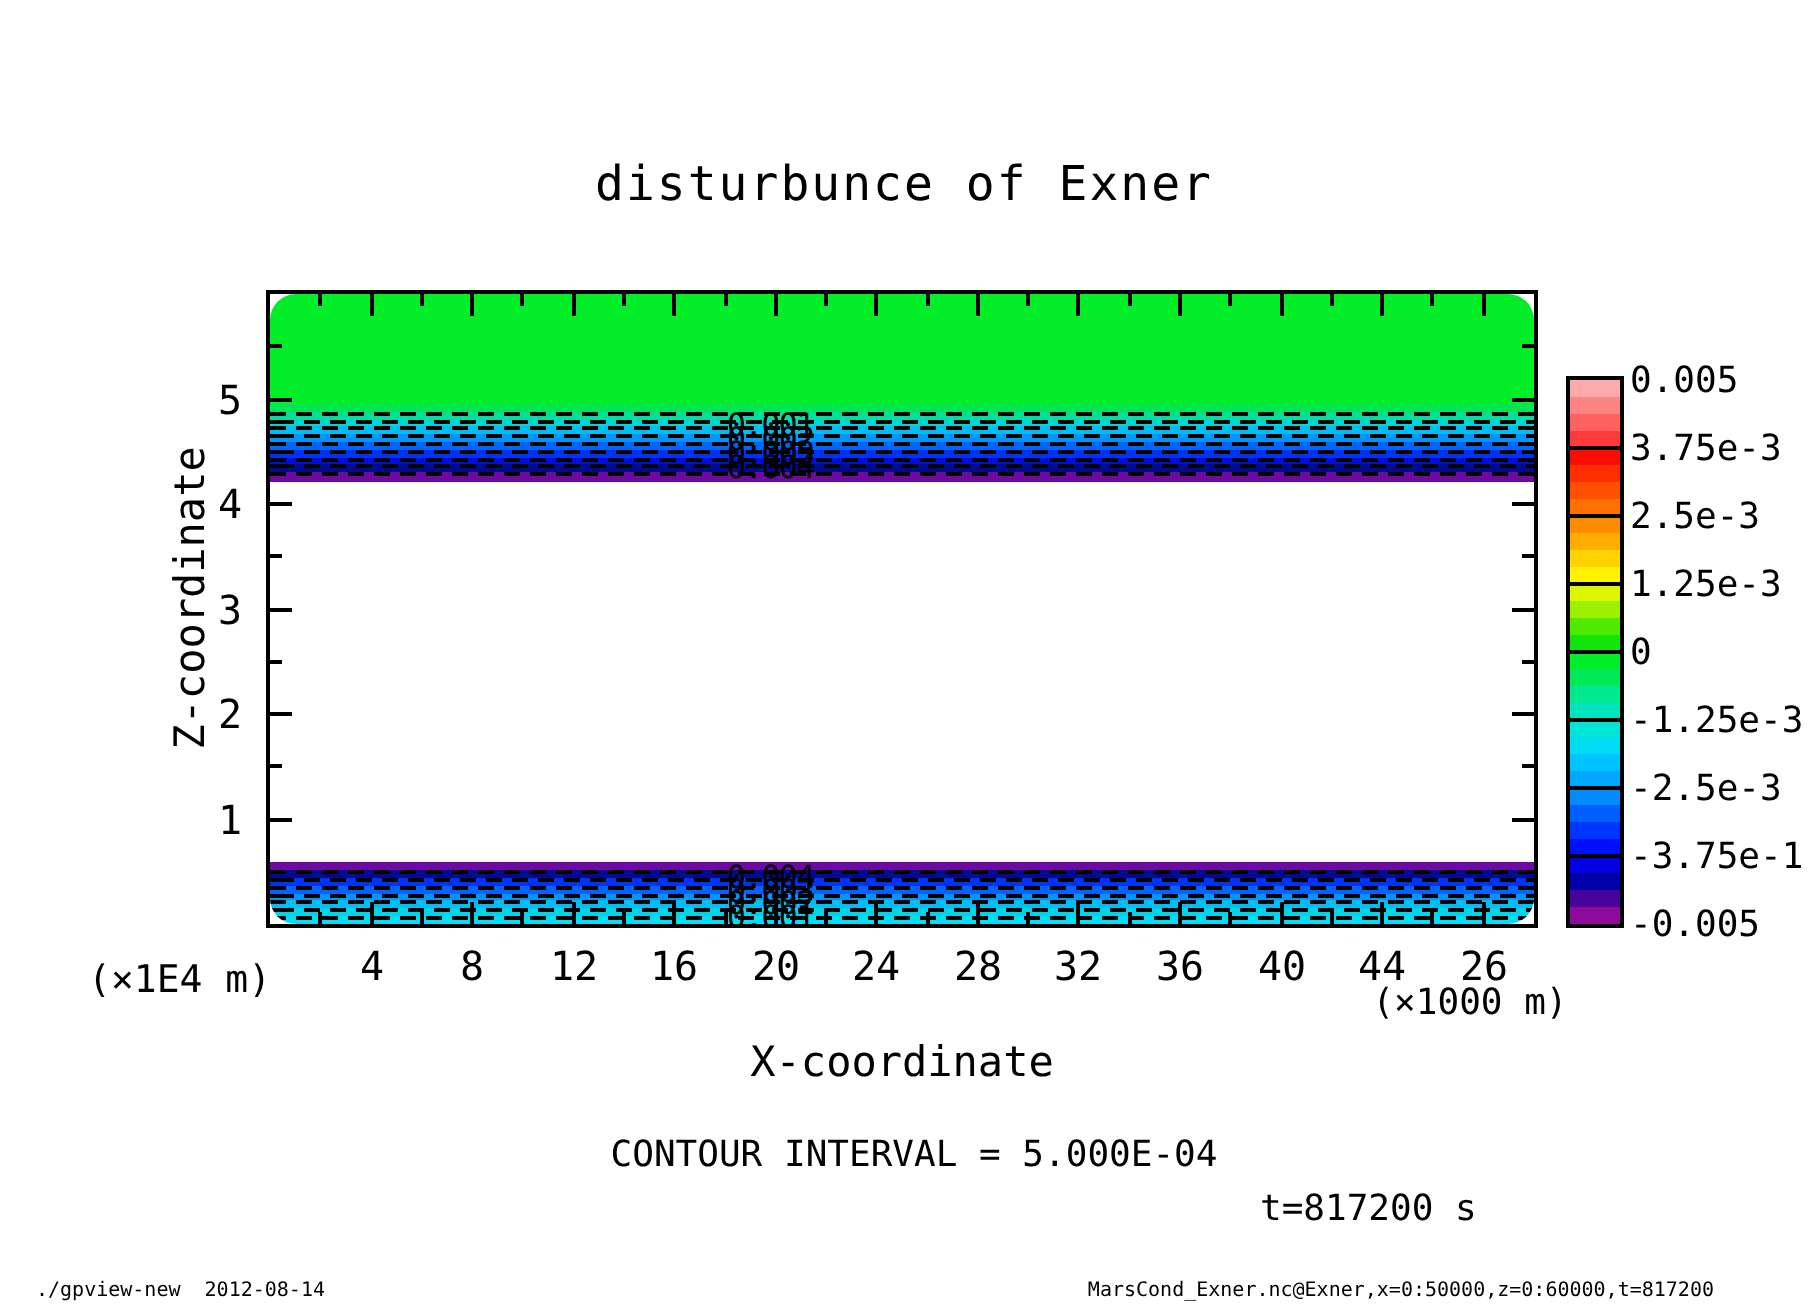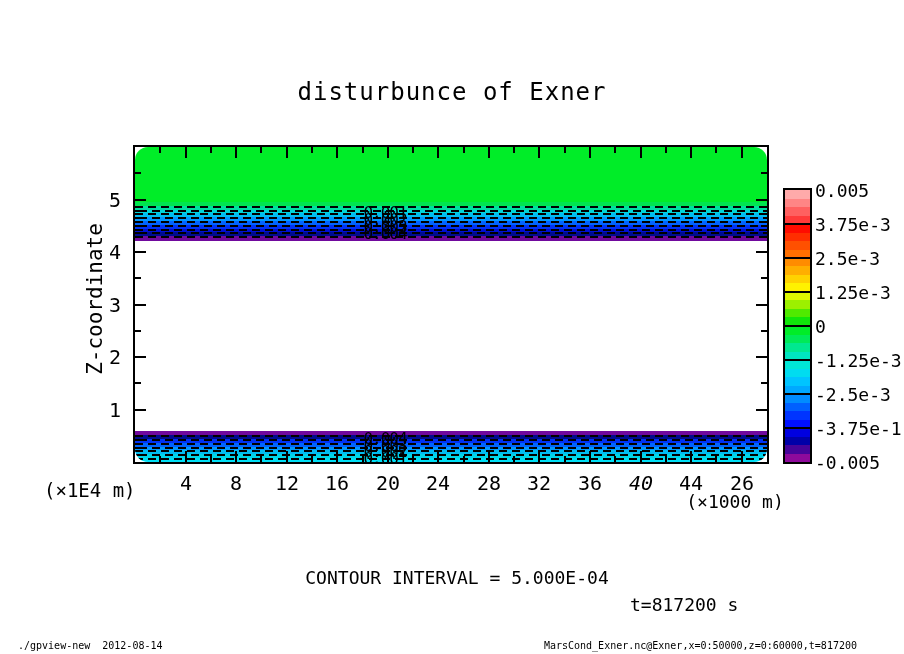--- a/index.html
+++ b/index.html
@@ -152,20 +152,21 @@
       <div class="ytick" style="top: 78px; left: 626px; width: 6px;"></div>
       <div class="ytick" style="top: 52px; left: 0px; width: 11px;"></div>
       <div class="ytick" style="top: 52px; left: 621px; width: 11px;"></div>
       <div class="ytick" style="top: 25px; left: 0px; width: 6px;"></div>
       <div class="ytick" style="top: 25px; left: 626px; width: 6px;"></div>
     </div>
   <div id="plot-border" class="abs"></div>
 
   <div id="y-axis-label" class="txt">Z-coordinate</div>
   <div id="y-unit" class="txt">(×1E4 m)</div>
+  <div id="x-axis-label" class="txt">X-coordinate</div>
   <div id="x-unit" class="txt">(×1000 m)</div>
 
   <div id="colorbar" class="abs">
       <div class="cb-seg" style="height: 34px; background: linear-gradient(rgb(255, 170, 170) 0%, rgb(255, 170, 170) 25%, rgb(255, 133, 133) 25%, rgb(255, 133, 133) 50%, rgb(255, 96, 96) 50%, rgb(255, 96, 96) 75%, rgb(255, 58, 58) 75%, rgb(255, 58, 58) 100%);"></div>
       <div class="cb-seg" style="height: 34px; background: linear-gradient(rgb(255, 12, 0) 0%, rgb(255, 12, 0) 25%, rgb(255, 46, 0) 25%, rgb(255, 46, 0) 50%, rgb(255, 80, 0) 50%, rgb(255, 80, 0) 75%, rgb(255, 112, 0) 75%, rgb(255, 112, 0) 100%);"></div>
       <div class="cb-seg" style="height: 34px; background: linear-gradient(rgb(255, 140, 0) 0%, rgb(255, 140, 0) 25%, rgb(255, 174, 0) 25%, rgb(255, 174, 0) 50%, rgb(255, 210, 0) 50%, rgb(255, 210, 0) 75%, rgb(255, 242, 0) 75%, rgb(255, 242, 0) 100%);"></div>
       <div class="cb-seg" style="height: 34px; background: linear-gradient(rgb(220, 246, 0) 0%, rgb(220, 246, 0) 25%, rgb(156, 240, 0) 25%, rgb(156, 240, 0) 50%, rgb(80, 234, 0) 50%, rgb(80, 234, 0) 75%, rgb(16, 230, 10) 75%, rgb(16, 230, 10) 100%);"></div>
       <div class="cb-seg" style="height: 34px; background: linear-gradient(rgb(0, 237, 40) 0%, rgb(0, 237, 40) 25%, rgb(0, 234, 88) 25%, rgb(0, 234, 88) 50%, rgb(0, 232, 144) 50%, rgb(0, 232, 144) 75%, rgb(0, 229, 192) 75%, rgb(0, 229, 192) 100%);"></div>
       <div class="cb-seg" style="height: 34px; background: linear-gradient(rgb(0, 230, 214) 0%, rgb(0, 230, 214) 25%, rgb(0, 220, 240) 25%, rgb(0, 220, 240) 50%, rgb(0, 196, 255) 50%, rgb(0, 196, 255) 75%, rgb(0, 168, 255) 75%, rgb(0, 168, 255) 100%);"></div>
       <div class="cb-seg" style="height: 34px; background: linear-gradient(rgb(0, 140, 255) 0%, rgb(0, 140, 255) 25%, rgb(0, 96, 255) 25%, rgb(0, 96, 255) 50%, rgb(0, 52, 255) 50%, rgb(0, 52, 255) 75%, rgb(0, 16, 255) 75%, rgb(0, 16, 255) 100%);"></div>
@@ -180,21 +181,21 @@
 
 <div class="xtick-label" style="left: 166px;">4</div>
     <div class="xtick-label" style="left: 216px;">8</div>
     <div class="xtick-label" style="left: 267px;">12</div>
     <div class="xtick-label" style="left: 317px;">16</div>
     <div class="xtick-label" style="left: 368px;">20</div>
     <div class="xtick-label" style="left: 418px;">24</div>
     <div class="xtick-label" style="left: 469px;">28</div>
     <div class="xtick-label" style="left: 519px;">32</div>
     <div class="xtick-label" style="left: 570px;">36</div>
-    <div class="xtick-label" style="left: 621px; font-style: italic;">40</div>
+    <div class="xtick-label" style="left: 621px;">40</div>
     <div class="xtick-label" style="left: 671px;">44</div>
     <div class="xtick-label" style="left: 722px;">26</div>
     <div class="ytick-label" style="top: 398px;">1</div>
     <div class="ytick-label" style="top: 345px;">2</div>
     <div class="ytick-label" style="top: 293px;">3</div>
     <div class="ytick-label" style="top: 240px;">4</div>
     <div class="ytick-label" style="top: 188px;">5</div>
     <div class="cb-div" style="top: 223px;"></div>
     <div class="cb-div" style="top: 257px;"></div>
     <div class="cb-div" style="top: 291px;"></div>

